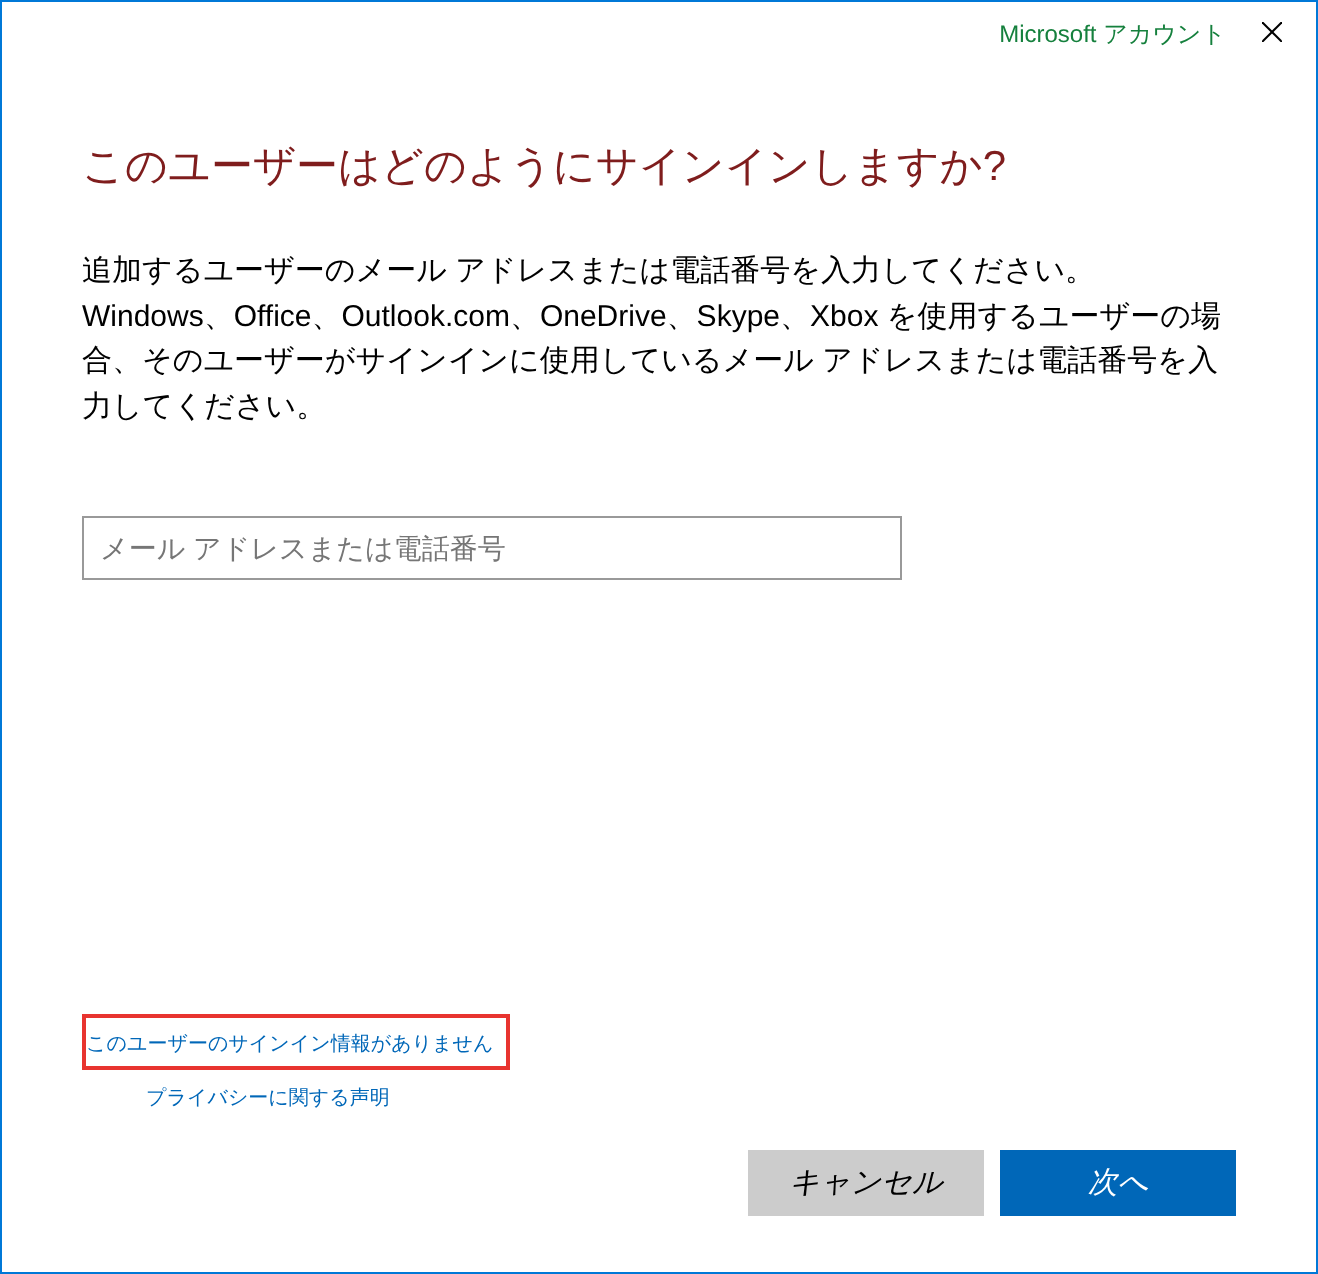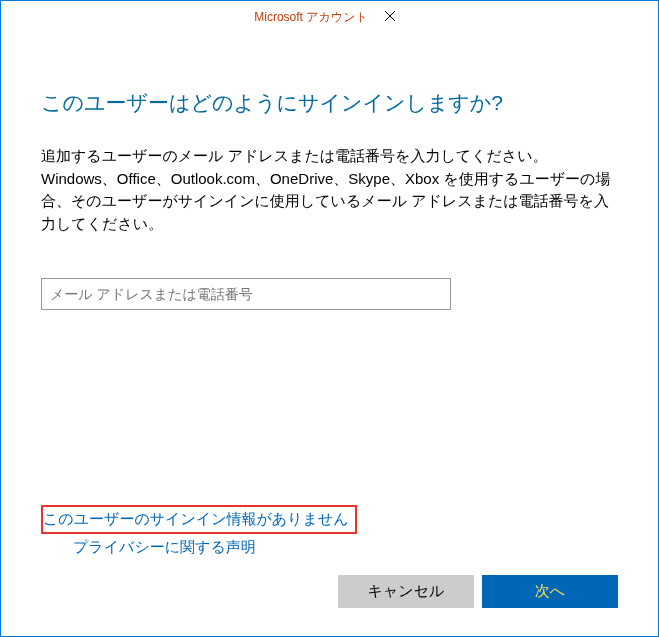--- a/index.html
+++ b/index.html
@@ -19,24 +19,24 @@
       height: 637px;
       border: 1px solid #0078d7;
       background: #fff;
       display: flex;
       flex-direction: column;
     }
     .titlebar {
       height: 30px;
       display: flex;
       align-items: center;
-      justify-content: center;
+      justify-content: flex-end;
       padding-left: 8px;
       font-size: 12px;
-      color: #c2410c;
+      color: #15803d;
     }
     .titlebar-title {
       padding-top: 2px;
     }
     .close-btn {
       width: 45px;
       height: 30px;
       display: flex;
       align-items: center;
       justify-content: center;
@@ -48,23 +48,22 @@
     }
     .content {
       flex: 1;
       padding: 38px 40px 20px 40px;
       display: flex;
       flex-direction: column;
     }
     .heading {
       font-size: 21px;
       font-weight: 400;
-      color: #0369a1;
+      color: #7f1d1d;
       margin-bottom: 28px;
-      margin-top: 20px;
     }
     .description {
       font-size: 15px;
       color: #000;
       line-height: 1.5;
       margin-bottom: 43px;
     }
     .input-field {
       width: 410px;
       height: 32px;
@@ -84,50 +83,51 @@
       margin-bottom: 18px;
     }
     .link-highlighted {
       display: inline-block;
       border: 2px solid #e8342f;
       padding: 3px 6px 3px 0;
       margin-bottom: 4px;
     }
     .link {
       color: #0067b8;
-      font-size: 15px;
+      font-size: 10px;
       text-decoration: none;
       cursor: pointer;
       display: inline-block;
     }
     .link-plain {
       padding-left: 0;
       margin-left: 32px;
     }
     .buttons {
       display: flex;
       justify-content: flex-end;
       gap: 8px;
       padding-bottom: 8px;
     }
     .btn {
-      width: 136px;
+      width: 118px;
       height: 33px;
       border: none;
       font-size: 15px;
       font-family: inherit;
       cursor: pointer;
+      font-style: italic;
     }
     .btn-cancel {
       background: #cccccc;
       color: #000;
     }
     .btn-next {
       background: #0067b8;
-      color: #fde047;
+      color: #ffffff;
     }
   </style>
 </head>
 <body>
 
 <div class="window">
   <div class="titlebar">
     <span class="titlebar-title">Microsoft アカウント</span>
     <div class="close-btn">
       <svg viewBox="0 0 10 10">

